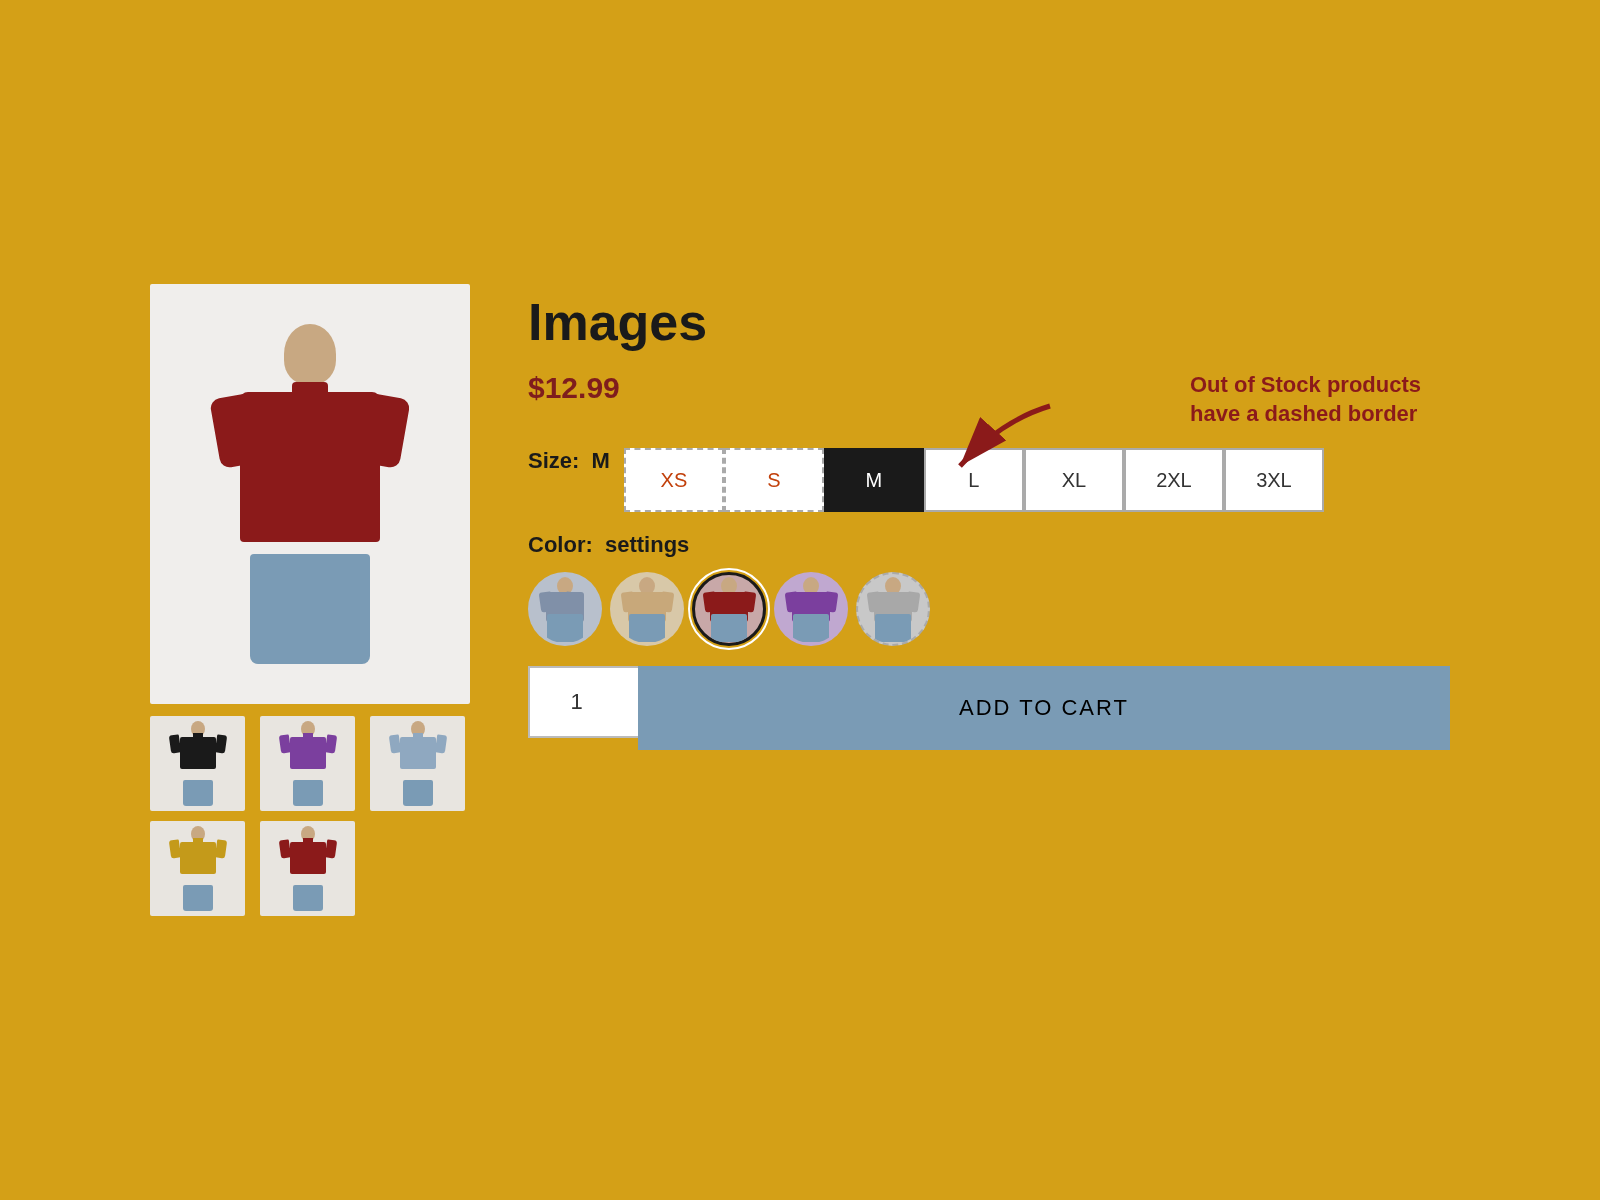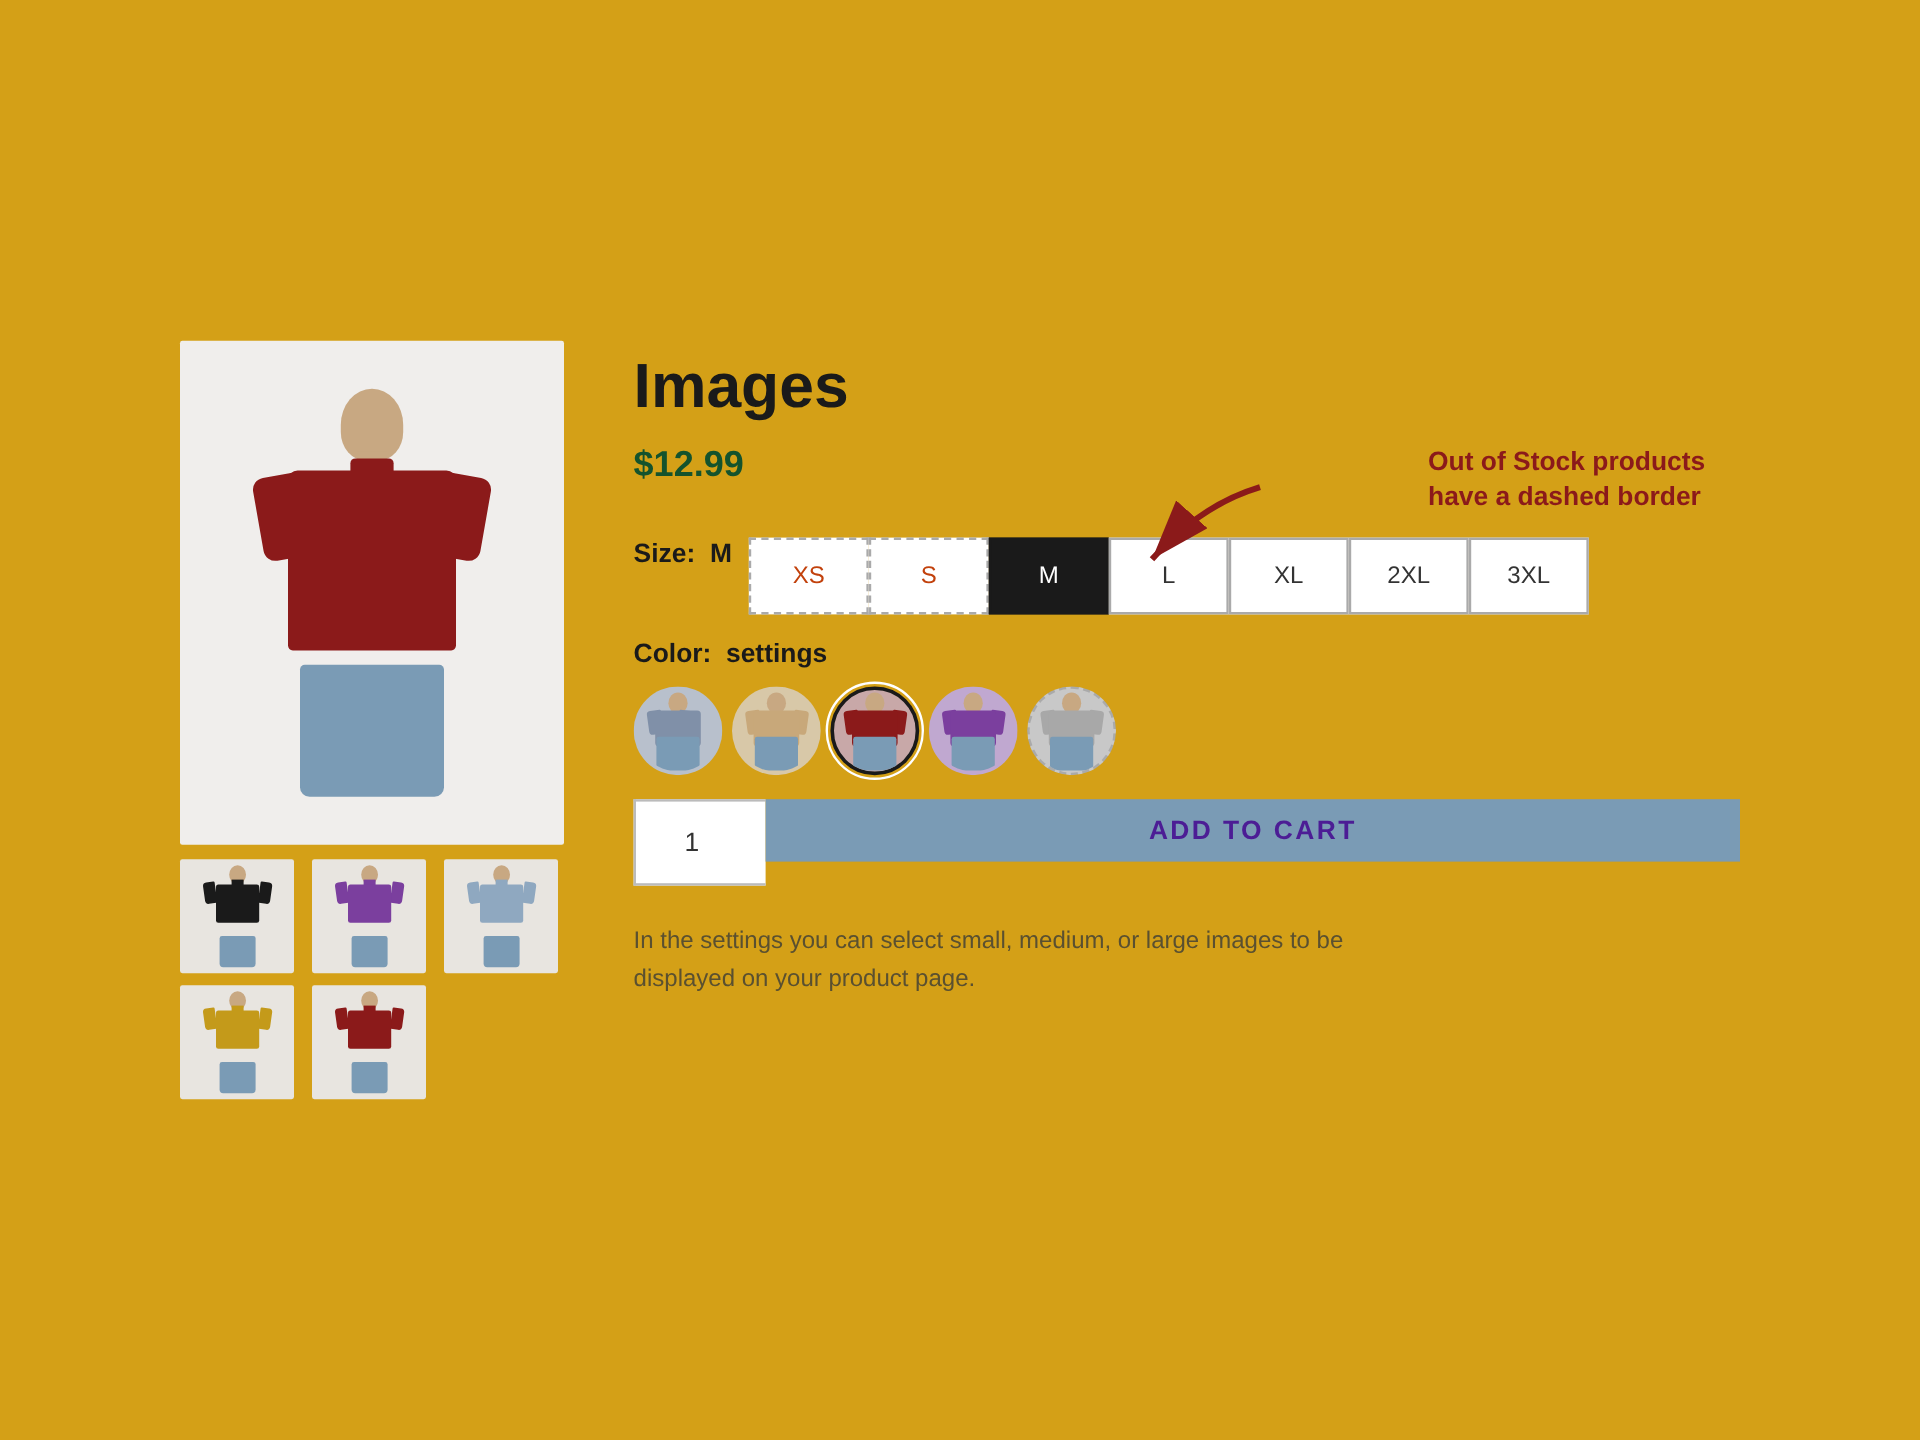--- a/index.html
+++ b/index.html
@@ -162,21 +162,21 @@
     .product-title {
       font-size: 52px;
       font-weight: 900;
       color: #1a1a1a;
       line-height: 1.1;
     }
 
     .product-price {
       font-size: 30px;
       font-weight: 700;
-      color: #14532d;
+      color: #7f1d1d;
     }
 
     .out-of-stock-text {
       color: #8B1A1A;
       font-size: 22px;
       font-weight: 600;
       line-height: 1.3;
       max-width: 260px;
       margin-left: 160px;
     }
@@ -346,26 +346,26 @@
       border-right: none;
       font-size: 22px;
       text-align: center;
       outline: none;
       background: white;
       color: #333;
     }
 
     .add-to-cart-btn {
       flex: 1;
-      height: 52px;
+      height: 84px;
       background: #7a9bb5;
-      color: #4c1d95;
+      color: #000000;
       border: none;
       font-size: 22px;
-      font-weight: 700;
+      font-weight: 400;
       letter-spacing: 2px;
       text-transform: uppercase;
       cursor: pointer;
     }
 
     .description-text {
       font-size: 20px;
       color: #5a5030;
       line-height: 1.6;
       max-width: 680px;
@@ -552,16 +552,15 @@
       </div>
     </div>
 
     <div class="quantity-section">
       <div class="quantity-cart-row">
         <input type="number" class="quantity-input" value="1" min="1" style="">
         <button class="add-to-cart-btn">ADD TO CART</button>
       </div>
     </div>
 
-    <div class="description-text">In the settings you can select small, medium, or large images to be displayed on your product page.</div>
 
   </div>
 </div>
 
 </body></html>

